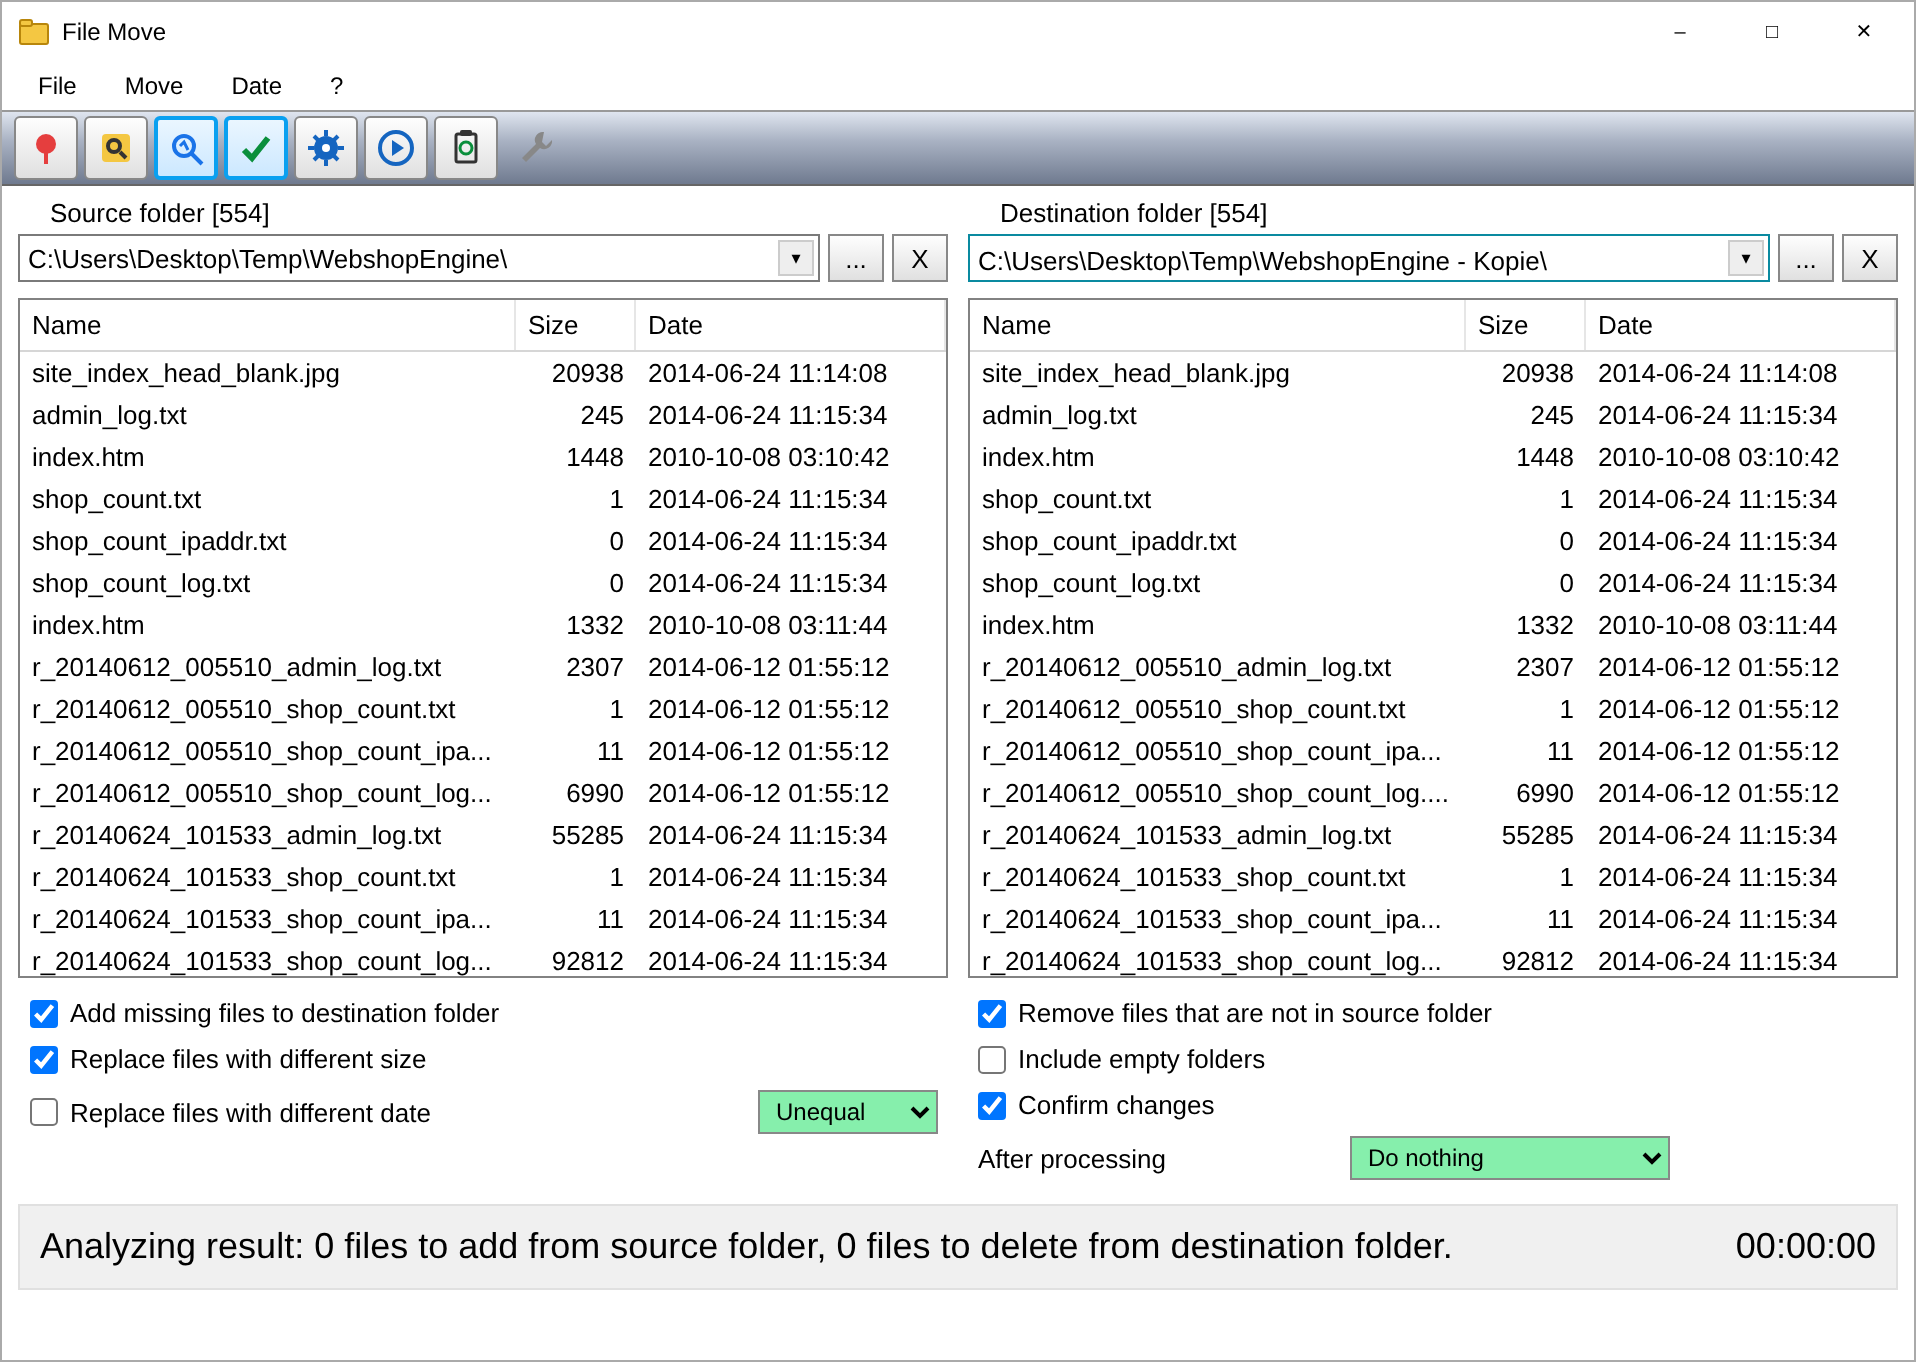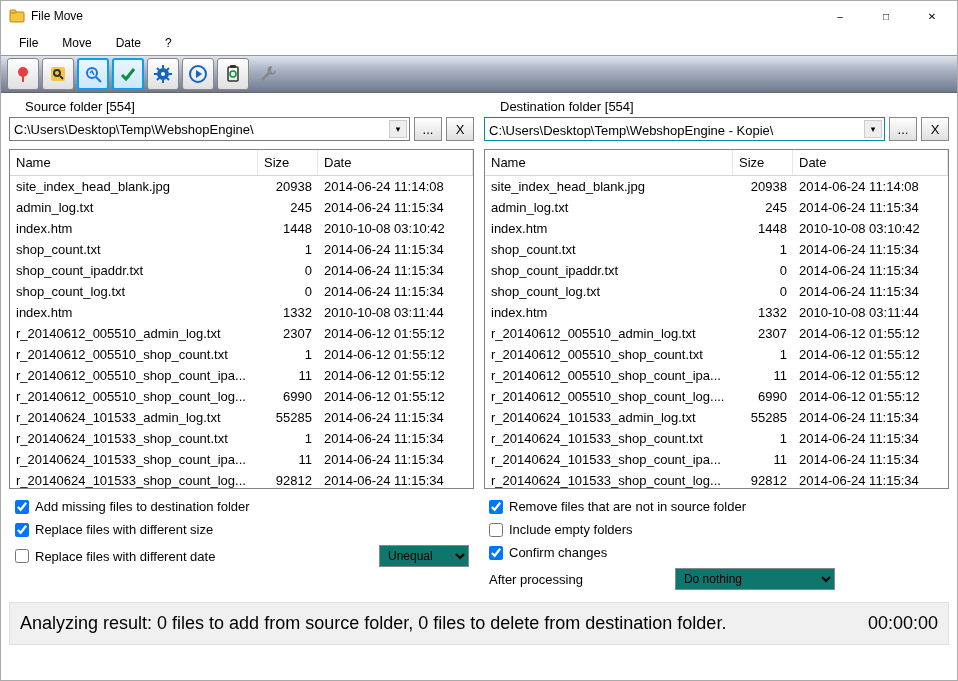--- a/index.html
+++ b/index.html
@@ -41,21 +41,21 @@
 .listheader .col.size { width:60px; text-align:left; }
 .listheader .col.date { width:155px; }
 
 .lists-wrap { display:flex; gap:10px; padding: 0 8px; align-items: flex-end; }
 
 .options { padding: 10px 14px 6px 14px; display:flex; gap: 20px; font-size:13px; }
 .options .colopts { flex:1; display:flex; flex-direction:column; gap:8px; }
 .chk { display:flex; align-items:center; gap:6px; }
 .chk input { width:14px; height:14px; }
 .optrow { display:flex; align-items:center; gap:12px; }
-select.small { height:22px; font-size:12px; border:1px solid #888; padding:1px 4px; background:#0f766e; }
+select.small { height:22px; font-size:12px; border:1px solid #888; padding:1px 4px; background:#86efac; }
 
 .statusbar { margin: 6px 8px 8px 8px; background: #f0f0f0; border:1px solid #e0e0e0; padding: 10px 10px; display:flex; justify-content:space-between; font-size:18px; }
 
 </style>
 </head>
 <body>
 
 <div class="window">
   <div class="titlebar">
     <span class="app-icon">

